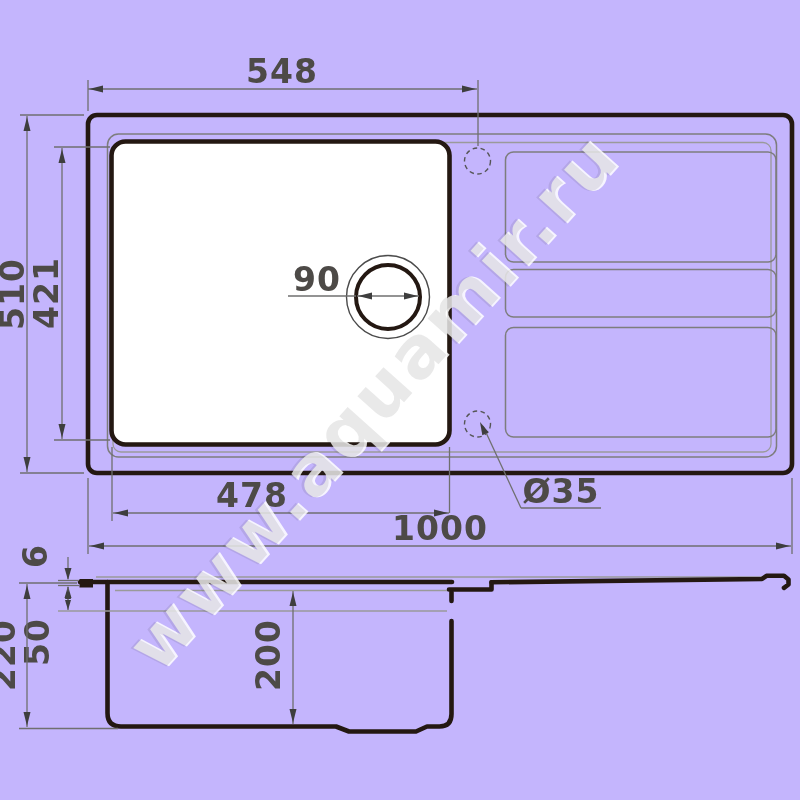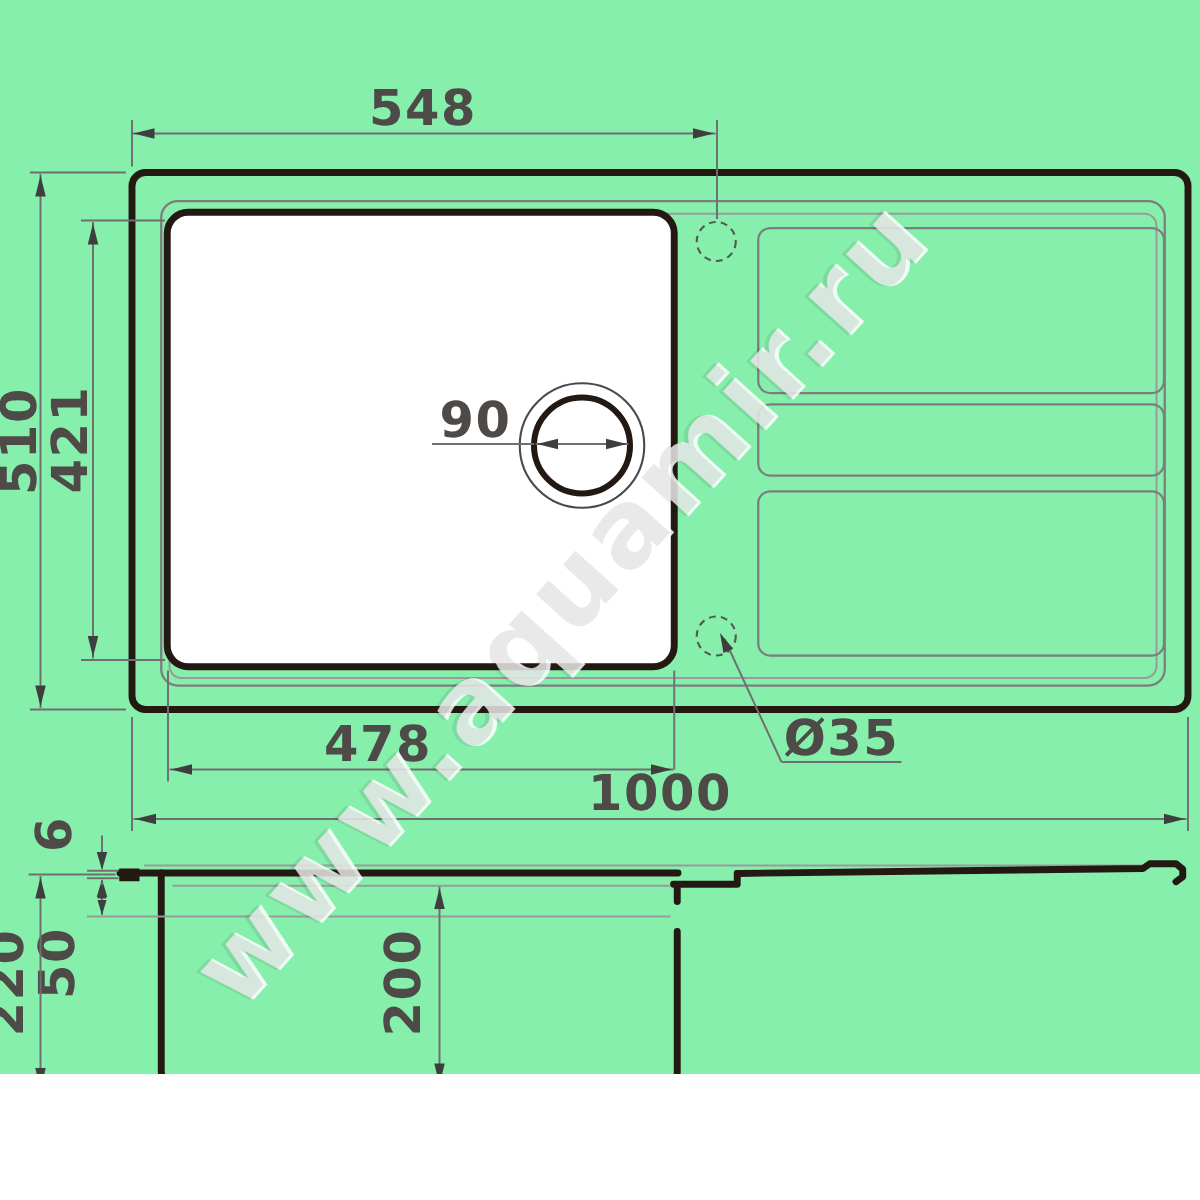--- a/index.html
+++ b/index.html
@@ -1,16 +1,16 @@
 <!DOCTYPE html>
 <html><head>
 <meta charset="utf-8">
 <style>
   html,body{margin:0;padding:0;background:#fff;}
-  #stage{position:relative;width:800px;height:716px;background:#86efac;overflow:hidden;
+  #stage{position:relative;width:800px;height:800px;background:#c4b5fd;overflow:hidden;
          font-family:"DejaVu Sans","Liberation Sans",sans-serif;}
   svg{display:block}
   text.dim{font-family:"DejaVu Sans","Liberation Sans",sans-serif;
            font-weight:700;fill:#4d4a47;letter-spacing:1px;}
   text.big{font-size:33px;}
   text.wm{font-family:"DejaVu Sans","Liberation Sans",sans-serif;font-weight:700;
           font-size:71px;letter-spacing:3px;}
   .thick{stroke:#241812;stroke-width:4.6;fill:none;stroke-linejoin:round;stroke-linecap:round;}
   .thin{stroke:#7d7d7d;stroke-width:1.5;fill:none;}
   .thin2{stroke:#9a9a9a;stroke-width:1.3;fill:none;}

